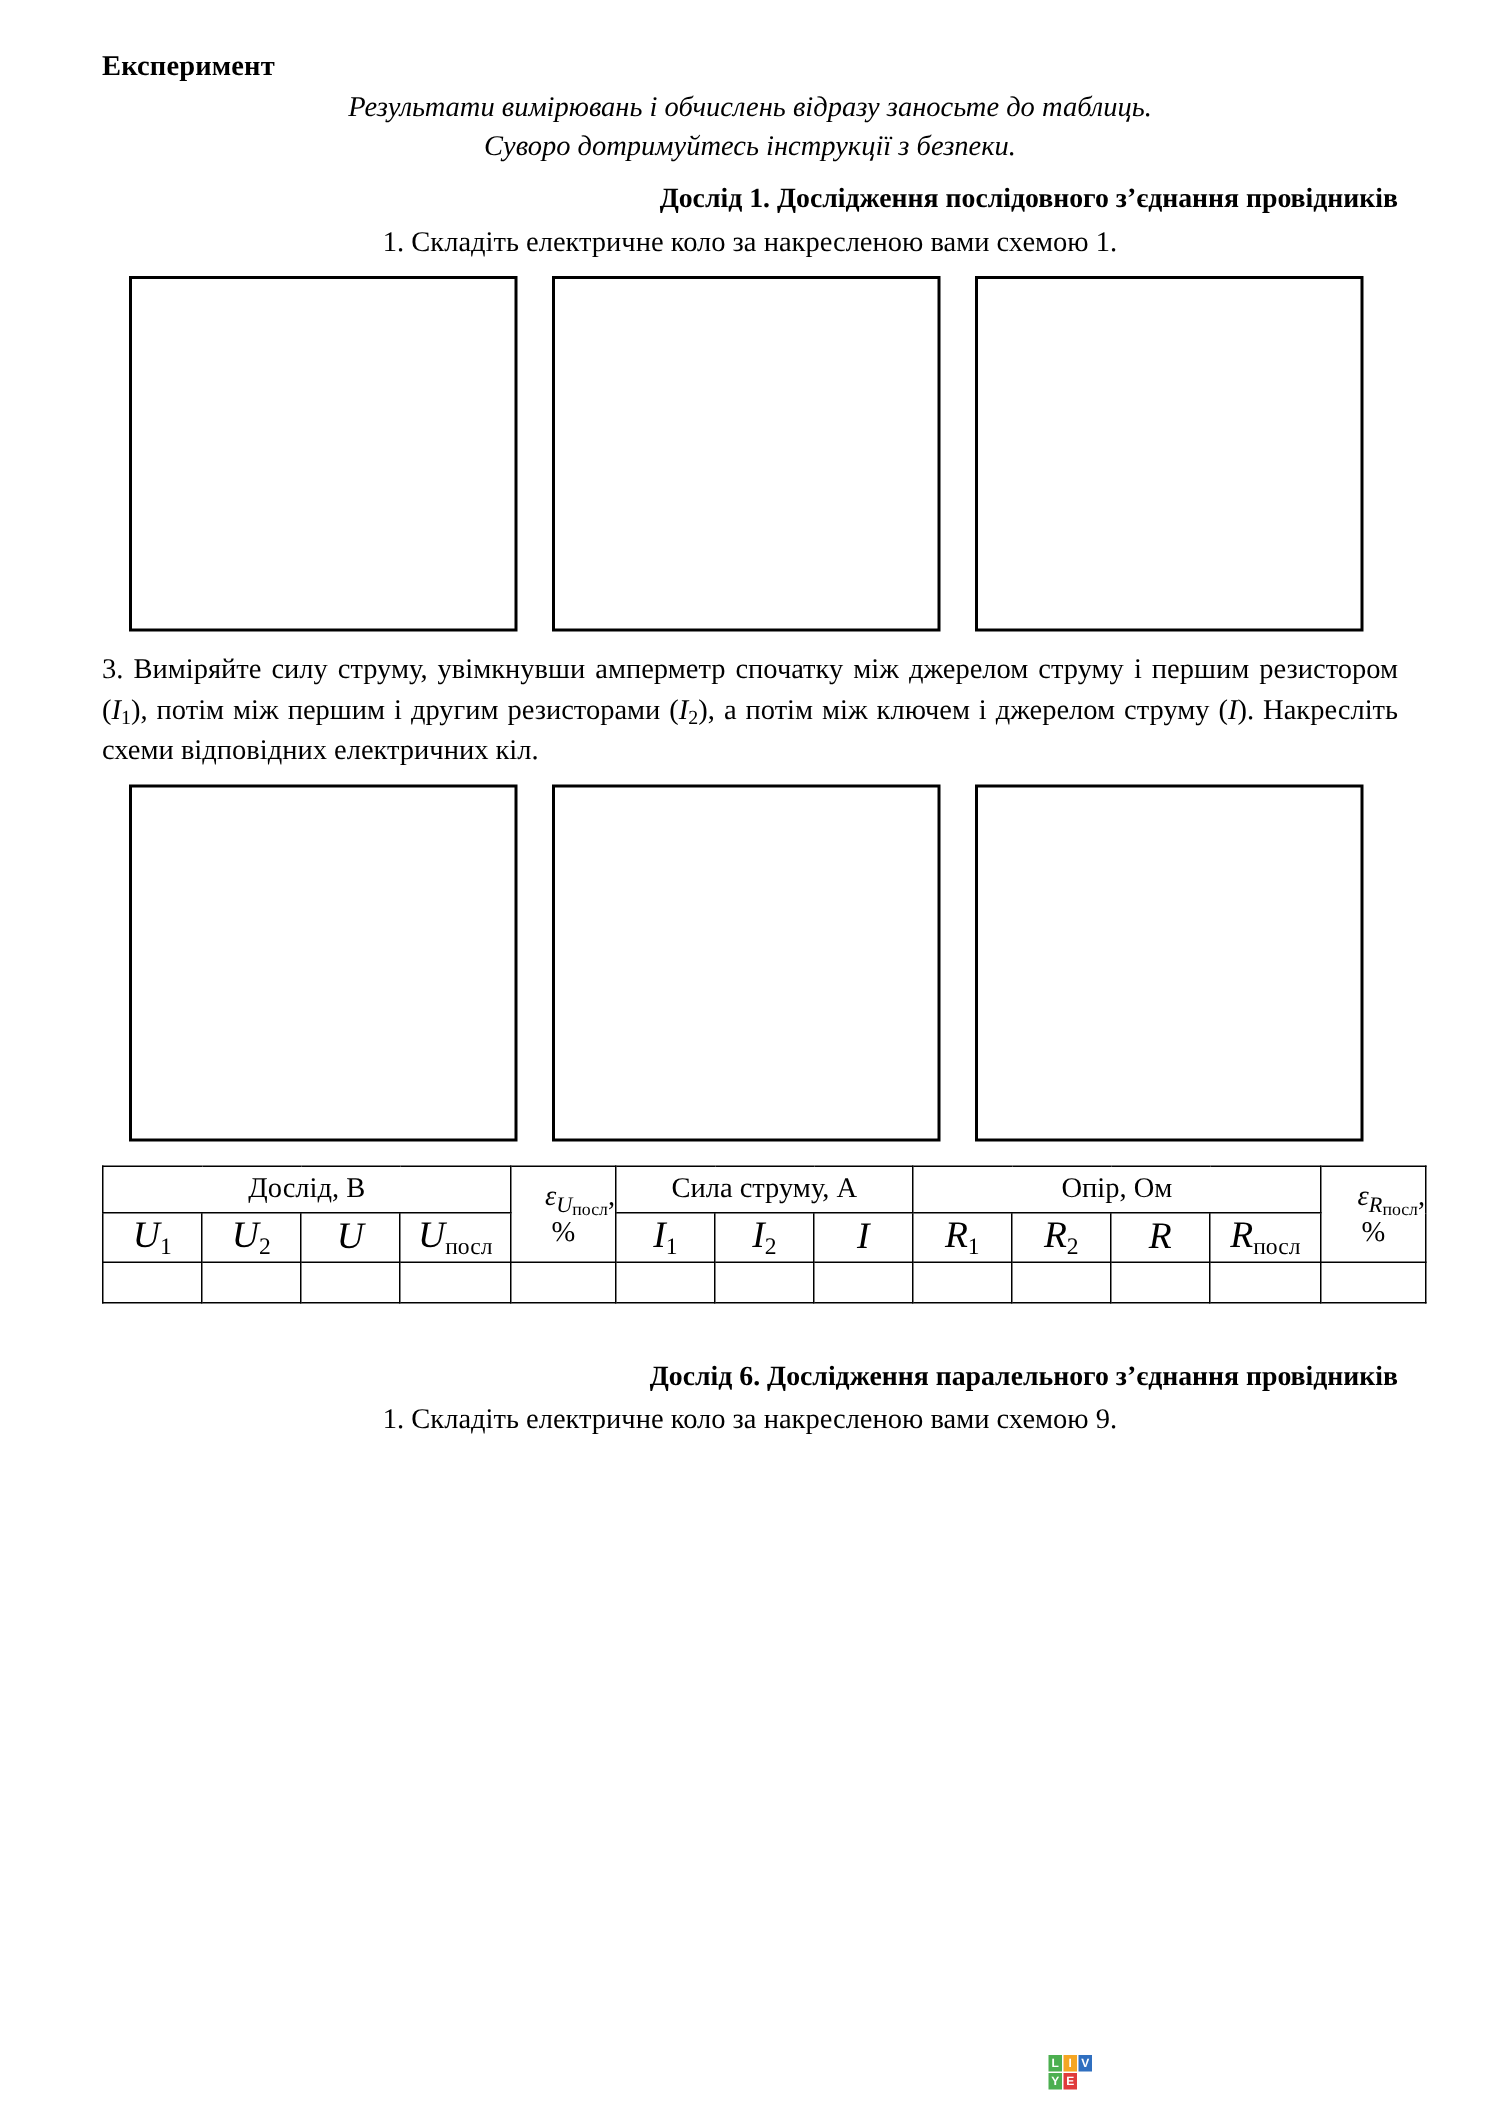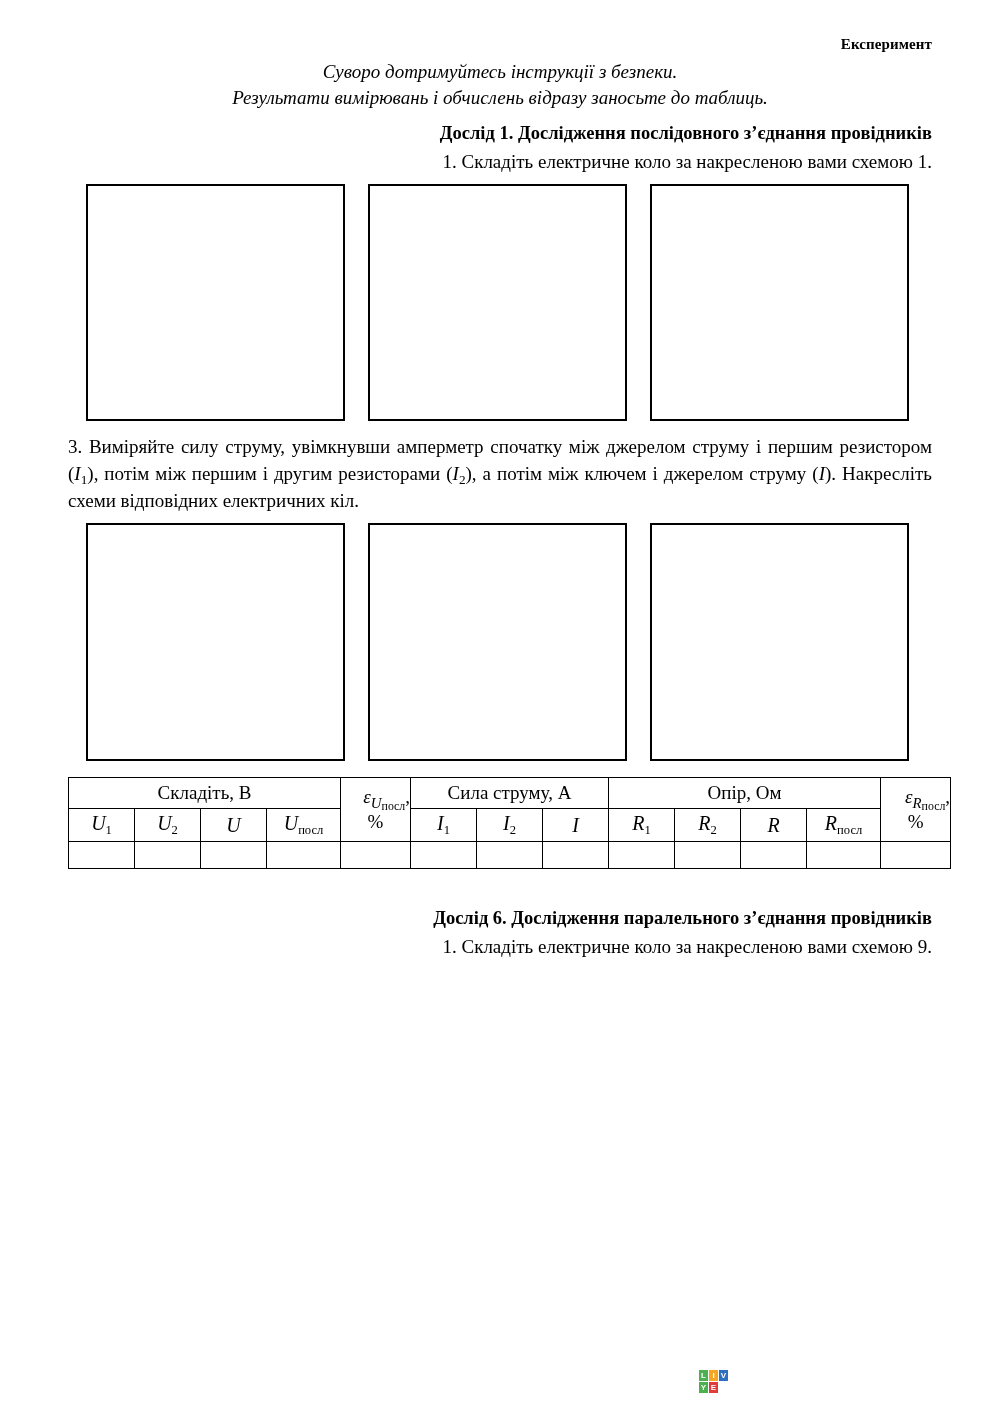--- a/index.html
+++ b/index.html
@@ -24,23 +24,23 @@
   }
   .content {
     position: absolute;
     left: 68px;
     top: 32px;
     width: 864px;
   }
 
   
   .doc-title {
-    text-align: right;
+    text-align: left;
     font-weight: bold;
-    font-size: 15px;
+    font-size: 19px;
     line-height: 25px;
     margin: 0 0 2px 0;
     letter-spacing: 0.1px;
   }
   .subtitle {
     text-align: center;
     font-style: italic;
     font-size: 19px;
     line-height: 26px;
     margin: 0;
@@ -51,21 +51,21 @@
     font-size: 18.5px;
     line-height: 26px;
     margin: 9px 0 2px 0;
   }
 
   
   .para {
     font-size: 19px;
     line-height: 27px;
     margin: 0 0 2px 0;
-    text-align: right;
+    text-align: center;
   }
   .para.justify {
     text-align: justify;
     text-align-last: left;
     margin-top: 12px;
   }
   .para.tight {
     margin-top: 2px;
   }
 
@@ -148,21 +148,21 @@
     vertical-align: -0.33em;
     font-style: italic;
   }
   .eps-sub .w {
     font-style: normal;
     font-size: 0.8em;
     vertical-align: -0.18em;
   }
   .symhead {
     font-style: italic;
-    font-size: 20px;
+    font-size: 25px;
   }
   .symhead .s {
     font-style: normal;
     font-size: 0.63em;
     vertical-align: -0.3em;
   }
 
   
   .footer-logo {
     position: absolute;
@@ -200,22 +200,22 @@
     line-height: 28px;
   }
 </style>
 </head>
 <body>
 
 <div class="page">
   <div class="content">
 
     <div class="doc-title">Експеримент</div>
+    <div class="subtitle">Результати вимірювань і обчислень відразу заносьте до таблиць.</div>
     <div class="subtitle">Суворо дотримуйтесь інструкції з безпеки.</div>
-    <div class="subtitle">Результати вимірювань і обчислень відразу заносьте до таблиць.</div>
 
     <div class="section-heading">Дослід 1. Дослідження послідовного з’єднання провідників</div>
 
     <p class="para tight">1. Складіть електричне коло за накресленою вами схемою 1.</p>
 
 
     <div class="box-row first">
       <div class="draw-box"></div>
       <div class="draw-box"></div>
       <div class="draw-box"></div>
@@ -241,21 +241,21 @@
             <col style="width:66px">
             <col style="width:66px">
           <col style="width:66px">
             <col style="width:66px">
             <col style="width:66px">
             <col style="width:74px">
           <col style="width:70px">
         </colgroup>
         <tbody>
           <tr class="group-row">
-            <th colspan="4">Складіть, В</th>
+            <th colspan="4">Дослід, В</th>
             <th rowspan="2" class="eps-cell">
               <span class="eps-line1"><span class="eps-sym">ε</span><span class="eps-sub">U<span class="w">посл</span></span>,</span>
               <span class="eps-line2">%</span>
             </th>
             <th colspan="3">Сила струму, А</th>
             <th colspan="4">Опір, Ом</th>
             <th rowspan="2" class="eps-cell">
               <span class="eps-line1"><span class="eps-sym">ε</span><span class="eps-sub">R<span class="w">посл</span></span>,</span>
               <span class="eps-line2">%</span>
             </th>

